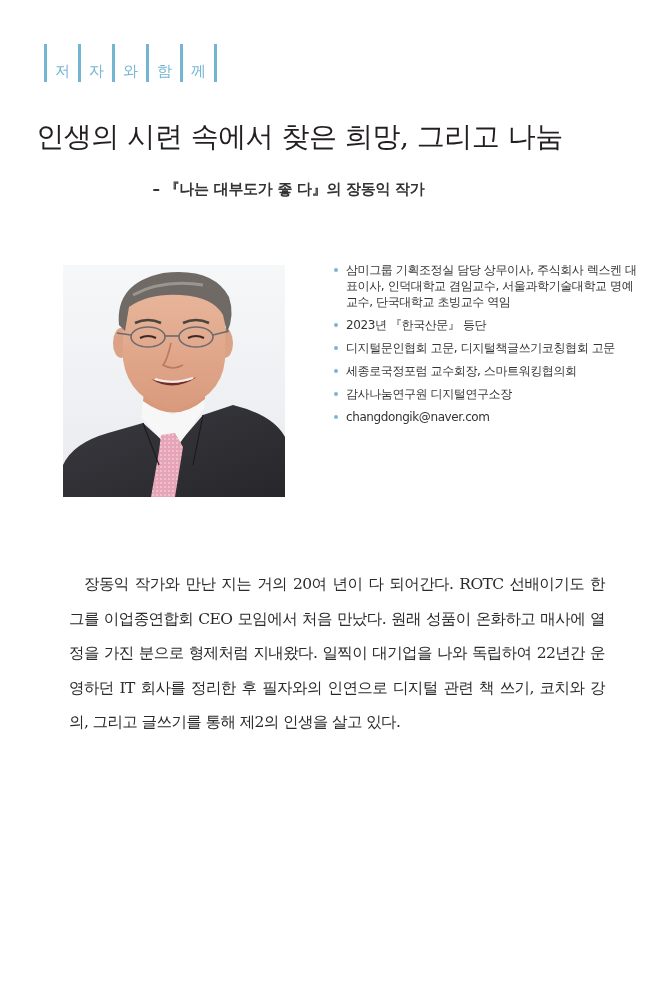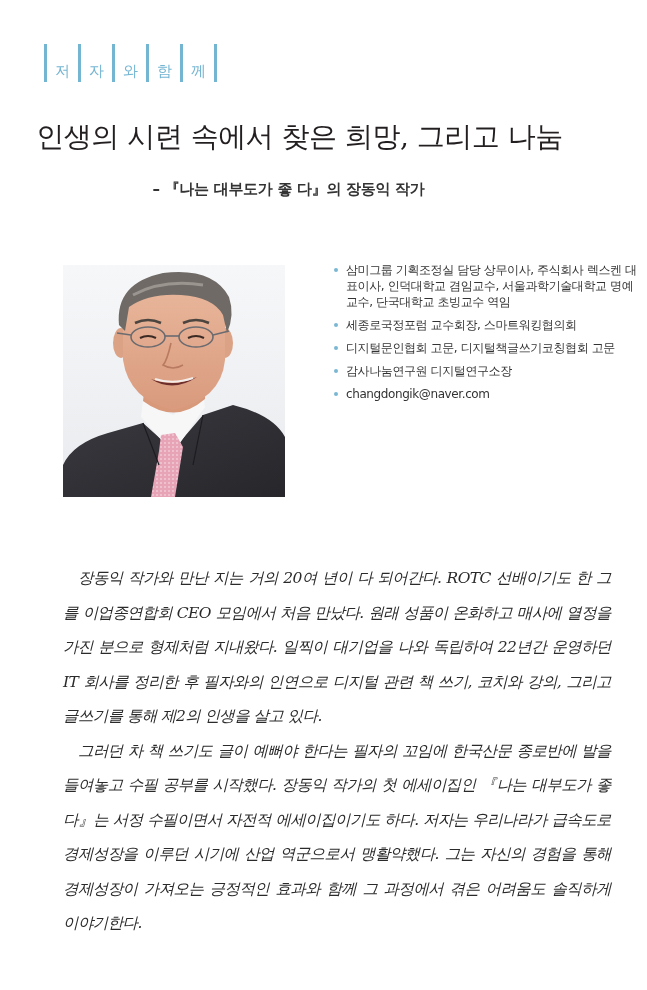--- a/index.html
+++ b/index.html
@@ -40,21 +40,21 @@
   }
   .profile-list li .bullet {
     position: absolute; left: 2px; top: 6px; width: 4px; height: 4px; border-radius: 50%;
     background: #7ab7d3;
   }
   .body-text {
     position: absolute; left: 63px; top: 561px; width: 548px;
     font-family: "DejaVu Serif", "Liberation Serif", serif;
     font-size: 15.5px; line-height: 34.5px; color: #2a2a2a; letter-spacing: -0.6px;
   }
-  .body-text p { margin: 0; text-align: justify; text-align-last: left; font-style: italic; }
+  .body-text p { margin: 6px; text-align: justify; text-align-last: left; }
   .body-text p.indent { text-indent: 15px; }
 </style>
 </head>
 <body>
 
 <div class="section-tag">
   <div class="tag-bar"></div>
   <div class="tag-char">저</div>
   <div class="tag-bar"></div>
   <div class="tag-char">자</div>
@@ -130,32 +130,35 @@
   </svg>
 </div>
 
 <ul class="profile-list">
   <li>
     <span class="bullet"></span>
     <span>삼미그룹 기획조정실 담당 상무이사, 주식회사 렉스켄 대표이사, 인덕대학교 겸임교수, 서울과학기술대학교 명예교수, 단국대학교 초빙교수 역임</span>
   </li>
   <li>
     <span class="bullet"></span>
-    <span>세종로국정포럼 교수회장, 스마트워킹협의회</span>
+    <span>2023년 『한국산문』 등단</span>
   </li>
   <li>
     <span class="bullet"></span>
     <span>디지털문인협회 고문, 디지털책글쓰기코칭협회 고문</span>
+  </li>
+  <li>
+    <span class="bullet"></span>
+    <span>세종로국정포럼 교수회장, 스마트워킹협의회</span>
   </li>
   <li>
     <span class="bullet"></span>
     <span>감사나눔연구원 디지털연구소장</span>
   </li>
   <li>
     <span class="bullet"></span>
     <span>changdongik@naver.com</span>
   </li>
 </ul>
 
 <div class="body-text">
   <p class="indent">장동익 작가와 만난 지는 거의 20여 년이 다 되어간다. ROTC 선배이기도 한 그를 이업종연합회 CEO 모임에서 처음 만났다. 원래 성품이 온화하고 매사에 열정을 가진 분으로 형제처럼 지내왔다. 일찍이 대기업을 나와 독립하여 22년간 운영하던 IT 회사를 정리한 후 필자와의 인연으로 디지털 관련 책 쓰기, 코치와 강의, 그리고 글쓰기를 통해 제2의 인생을 살고 있다.</p>
-  <p class="indent">그러던 차 책 쓰기도 글이 예뻐야 한다는 필자의 꼬임에 한국산문 종로반에 발을 들여놓고 수필 공부를 시작했다. 장동익 작가의 첫 에세이집인 『나는 대부도가 좋다』는 서정 수필이면서 자전적 에세이집이기도 하다. 저자는 우리나라가 급속도로 경제성장을 이루던 시기에 산업 역군으로서 맹활약했다. 그는 자신의 경험을 통해 경제성장이 가져오는 긍정적인 효과와 함께 그 과정에서 겪은 어려움도 솔직하게 이야기한다.</p>
 </div>
 
 </body></html>

